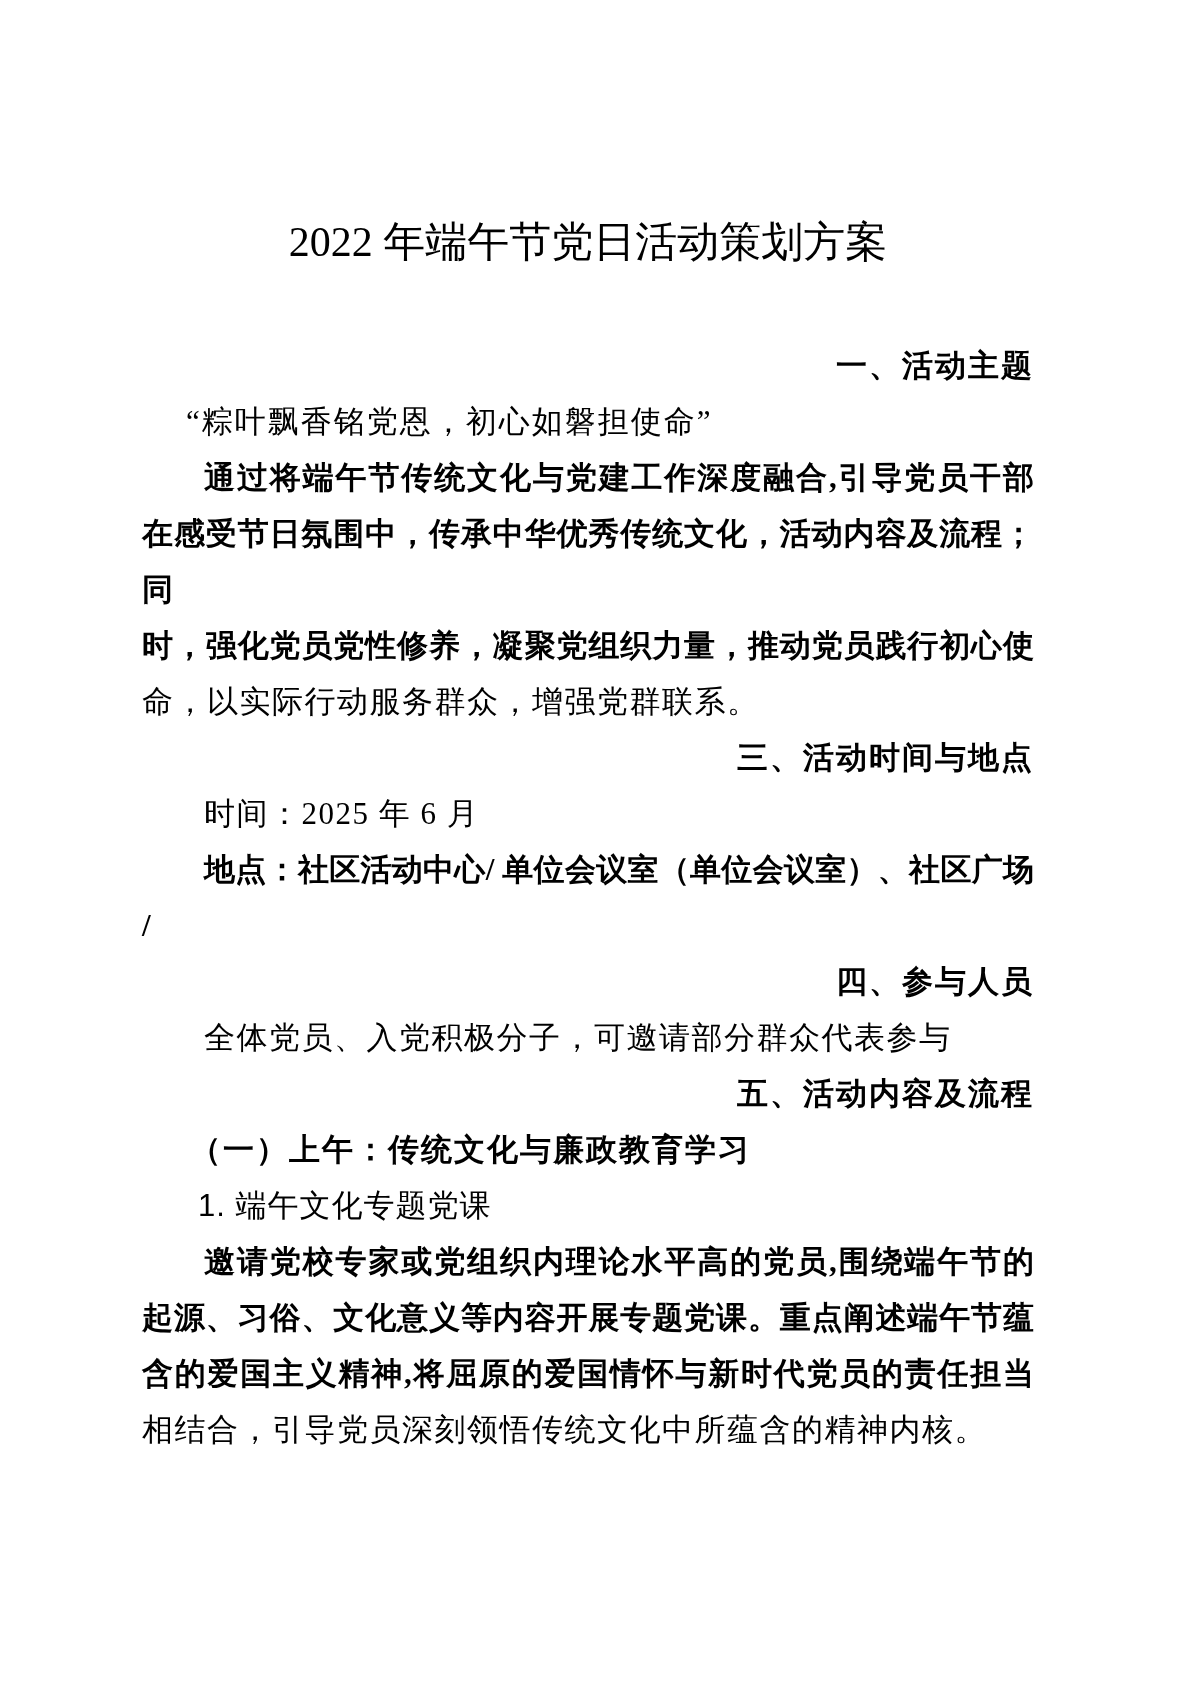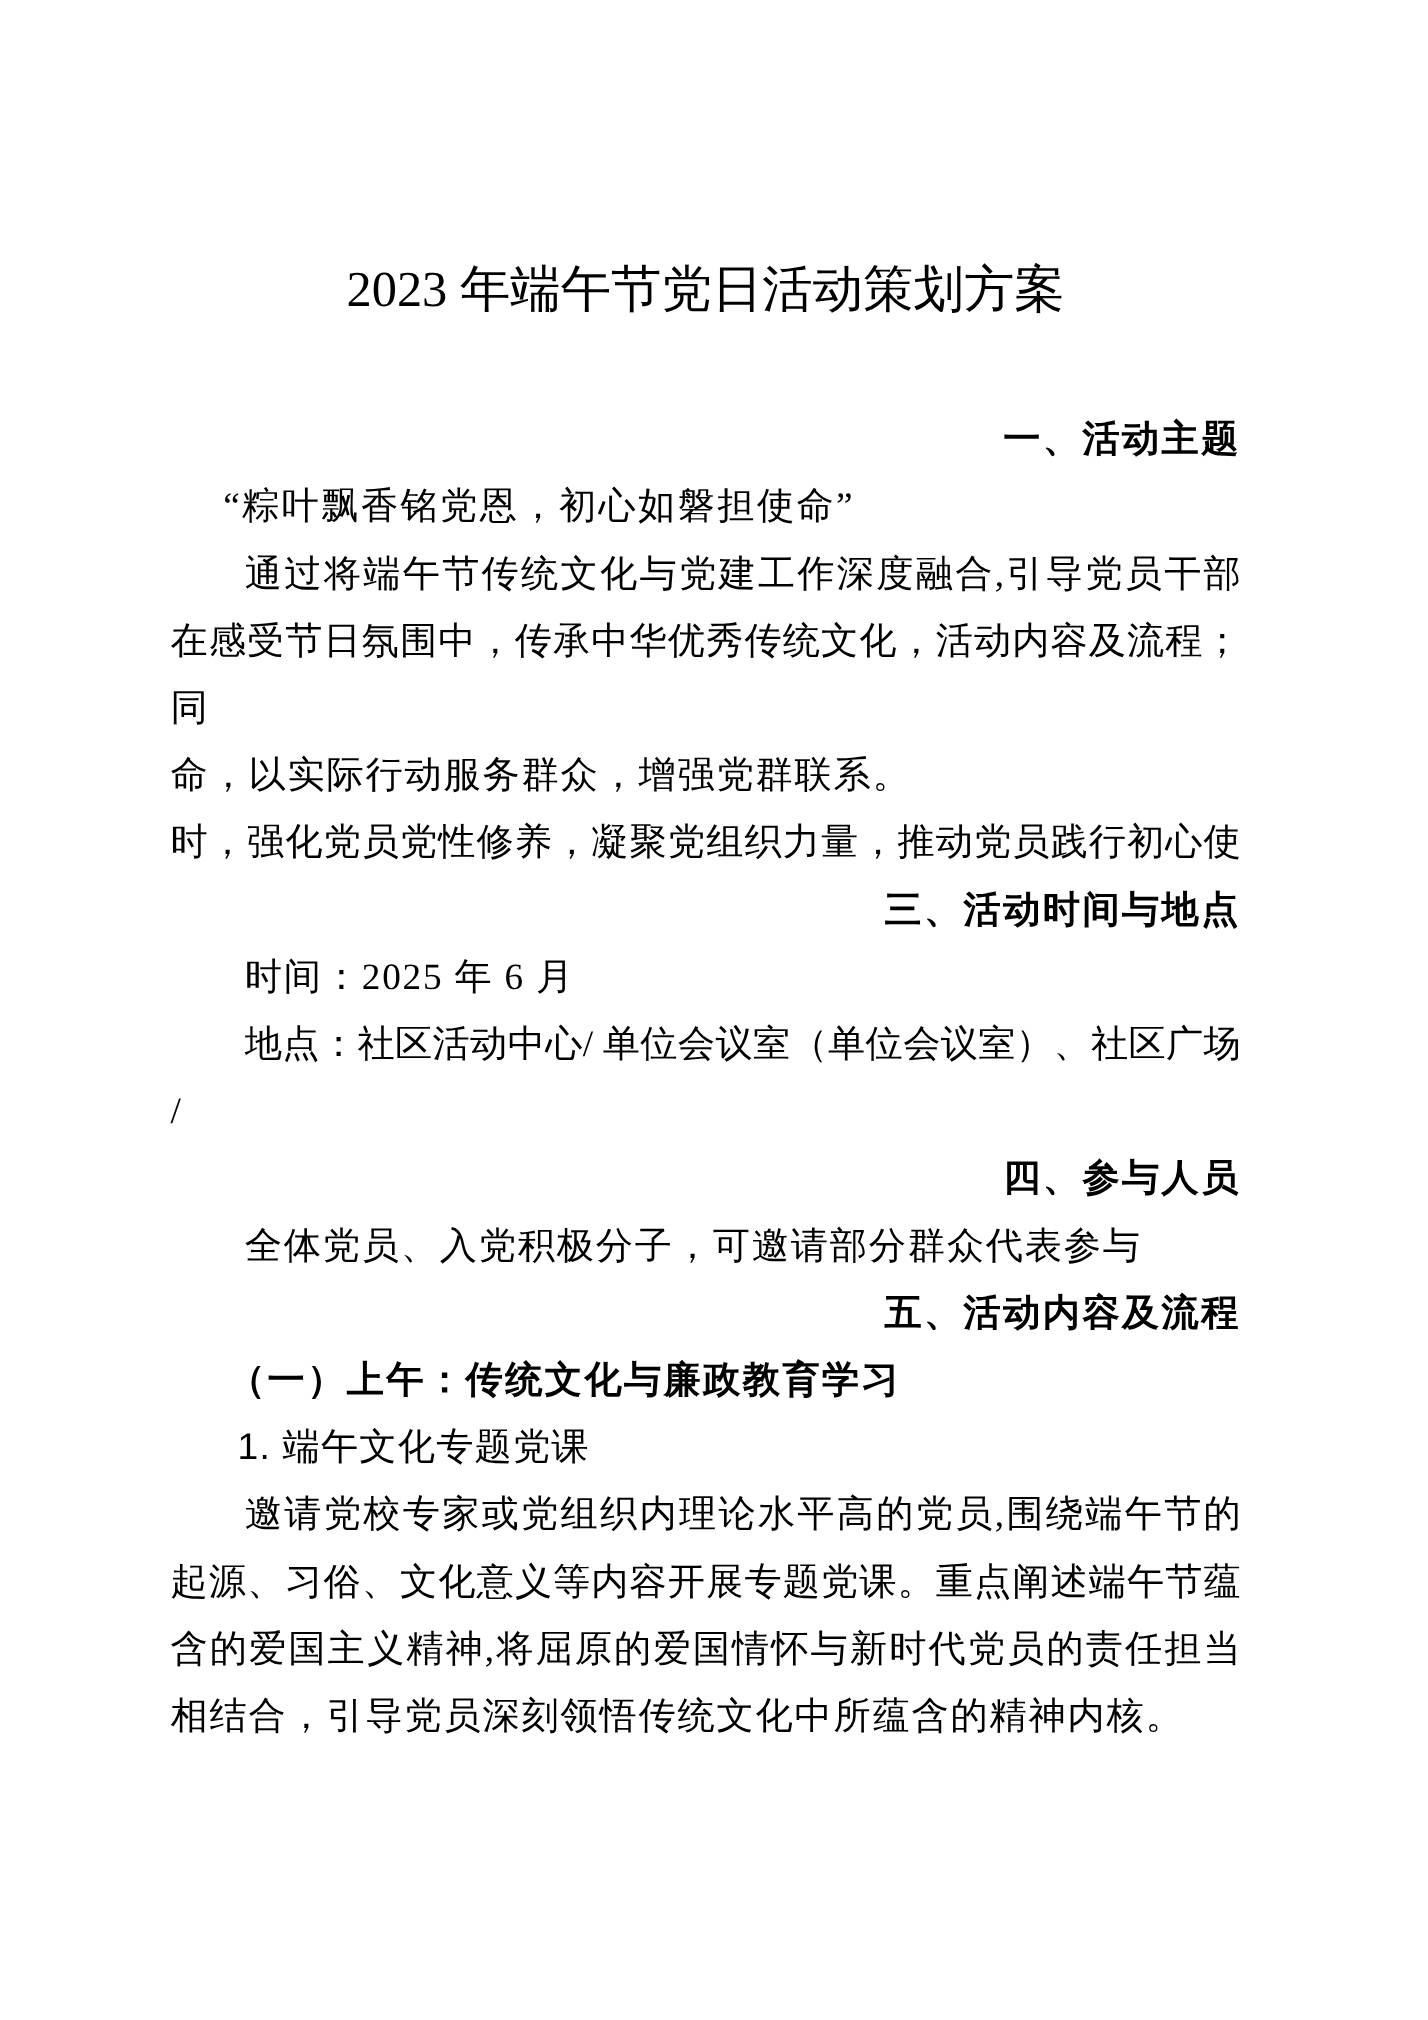--- a/index.html
+++ b/index.html
@@ -44,49 +44,50 @@
     text-align: right;
   }
   .body-line {
     letter-spacing: 1.5px;
   }
   .justify {
     white-space: normal;
     text-align: justify;
     text-align-last: justify;
     letter-spacing: 0;
+    font-weight: bold;
   }
   .indent { text-indent: 62px; }
   .quote-line { text-indent: 44px; letter-spacing: 2px; }
   .sub-kaiti {
     font-weight: 700;
     text-indent: 48px;
     letter-spacing: 2px;
   }
   .sub-num {
     font-family: "Liberation Sans", sans-serif;
     font-weight: 400;
     text-indent: 56px;
     letter-spacing: 1px;
   }
 </style>
 </head>
 <body>
 
 <div class="page">
 
-  <h1 class="doc-title">2023 年端午节党日活动策划方案</h1>
+  <h1 class="doc-title">2022 年端午节党日活动策划方案</h1>
 
   <p class="line heading">一、活动主题</p>
   <p class="line body-line quote-line">“粽叶飘香铭党恩，初心如磐担使命”</p>
 
   <p class="line body-line justify indent">通过将端午节传统文化与党建工作深度融合,引导党员干部</p>
   <p class="line body-line justify">在感受节日氛围中，传承中华优秀传统文化，活动内容及流程；同</p>
+  <p class="line body-line justify">时，强化党员党性修养，凝聚党组织力量，推动党员践行初心使</p>
   <p class="line body-line">命，以实际行动服务群众，增强党群联系。</p>
-  <p class="line body-line justify">时，强化党员党性修养，凝聚党组织力量，推动党员践行初心使</p>
 
   <p class="line heading">三、活动时间与地点</p>
   <p class="line body-line indent">时间：2025 年 6 月</p>
   <p class="line body-line justify indent">地点：社区活动中心/ 单位会议室（单位会议室）、社区广场 /</p>
 
   <p class="line heading">四、参与人员</p>
   <p class="line body-line indent">全体党员、入党积极分子，可邀请部分群众代表参与</p>
 
   <p class="line heading">五、活动内容及流程</p>
   <p class="line body-line sub-kaiti">（一）上午：传统文化与廉政教育学习</p>

